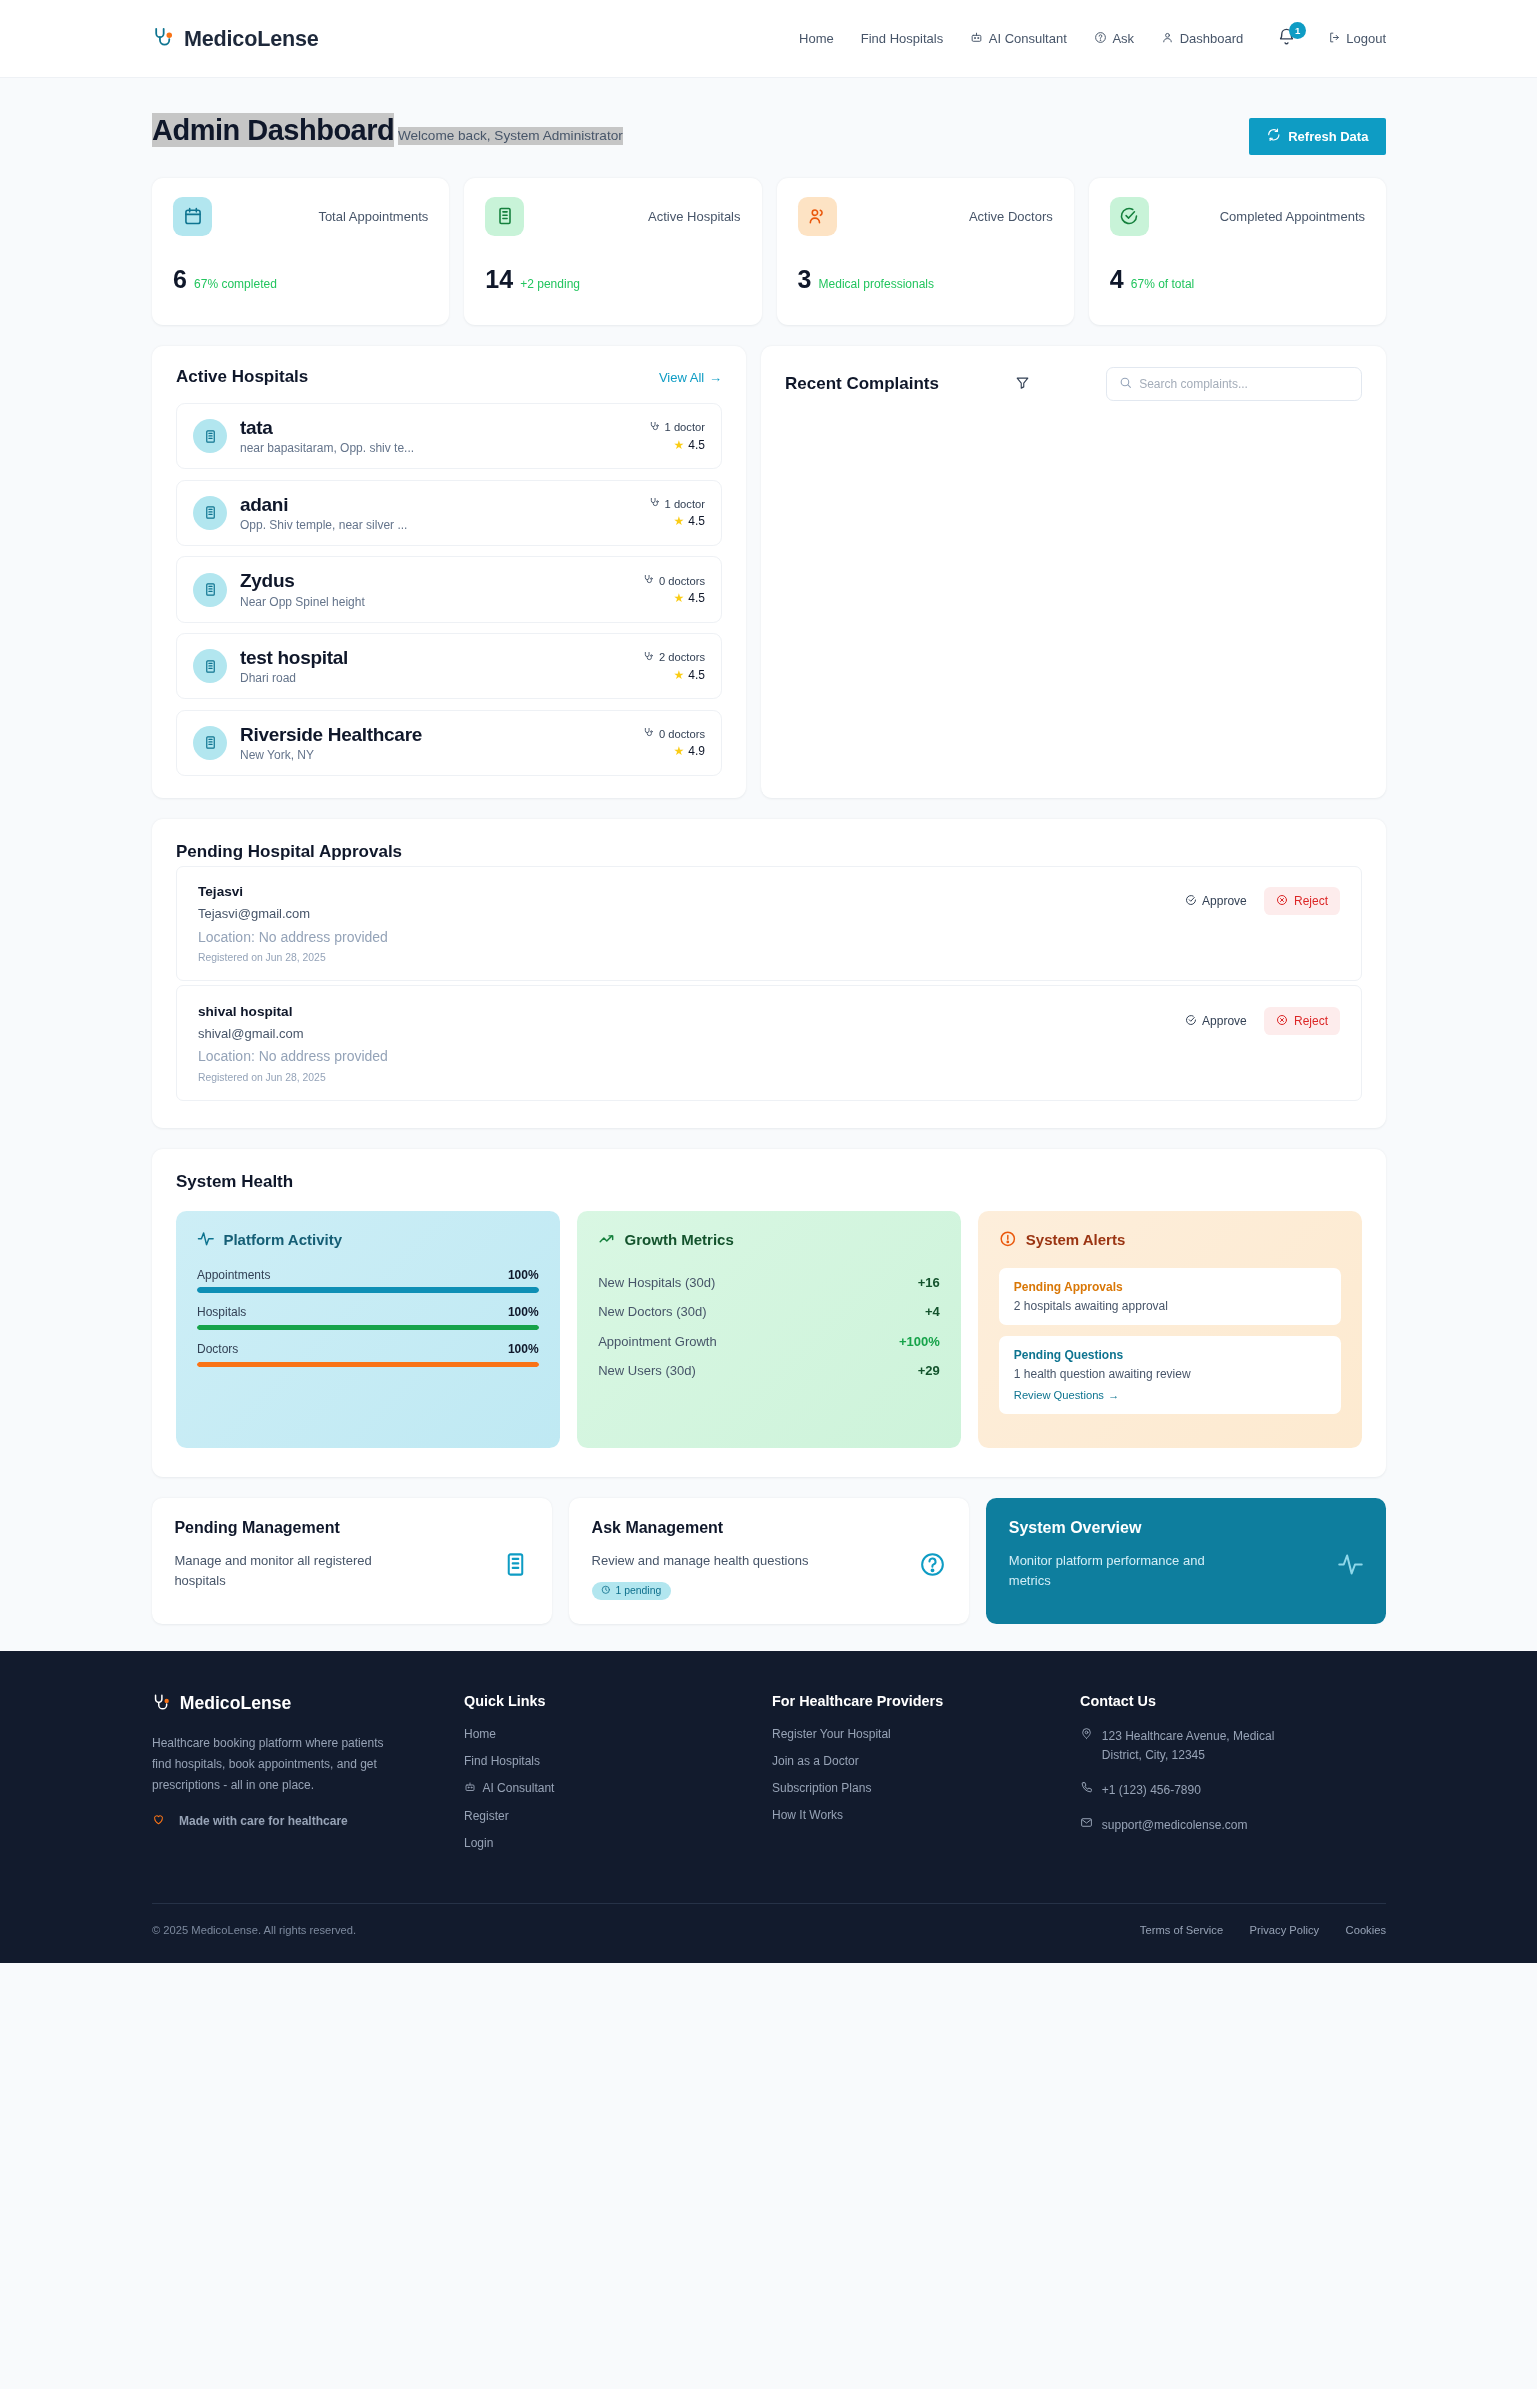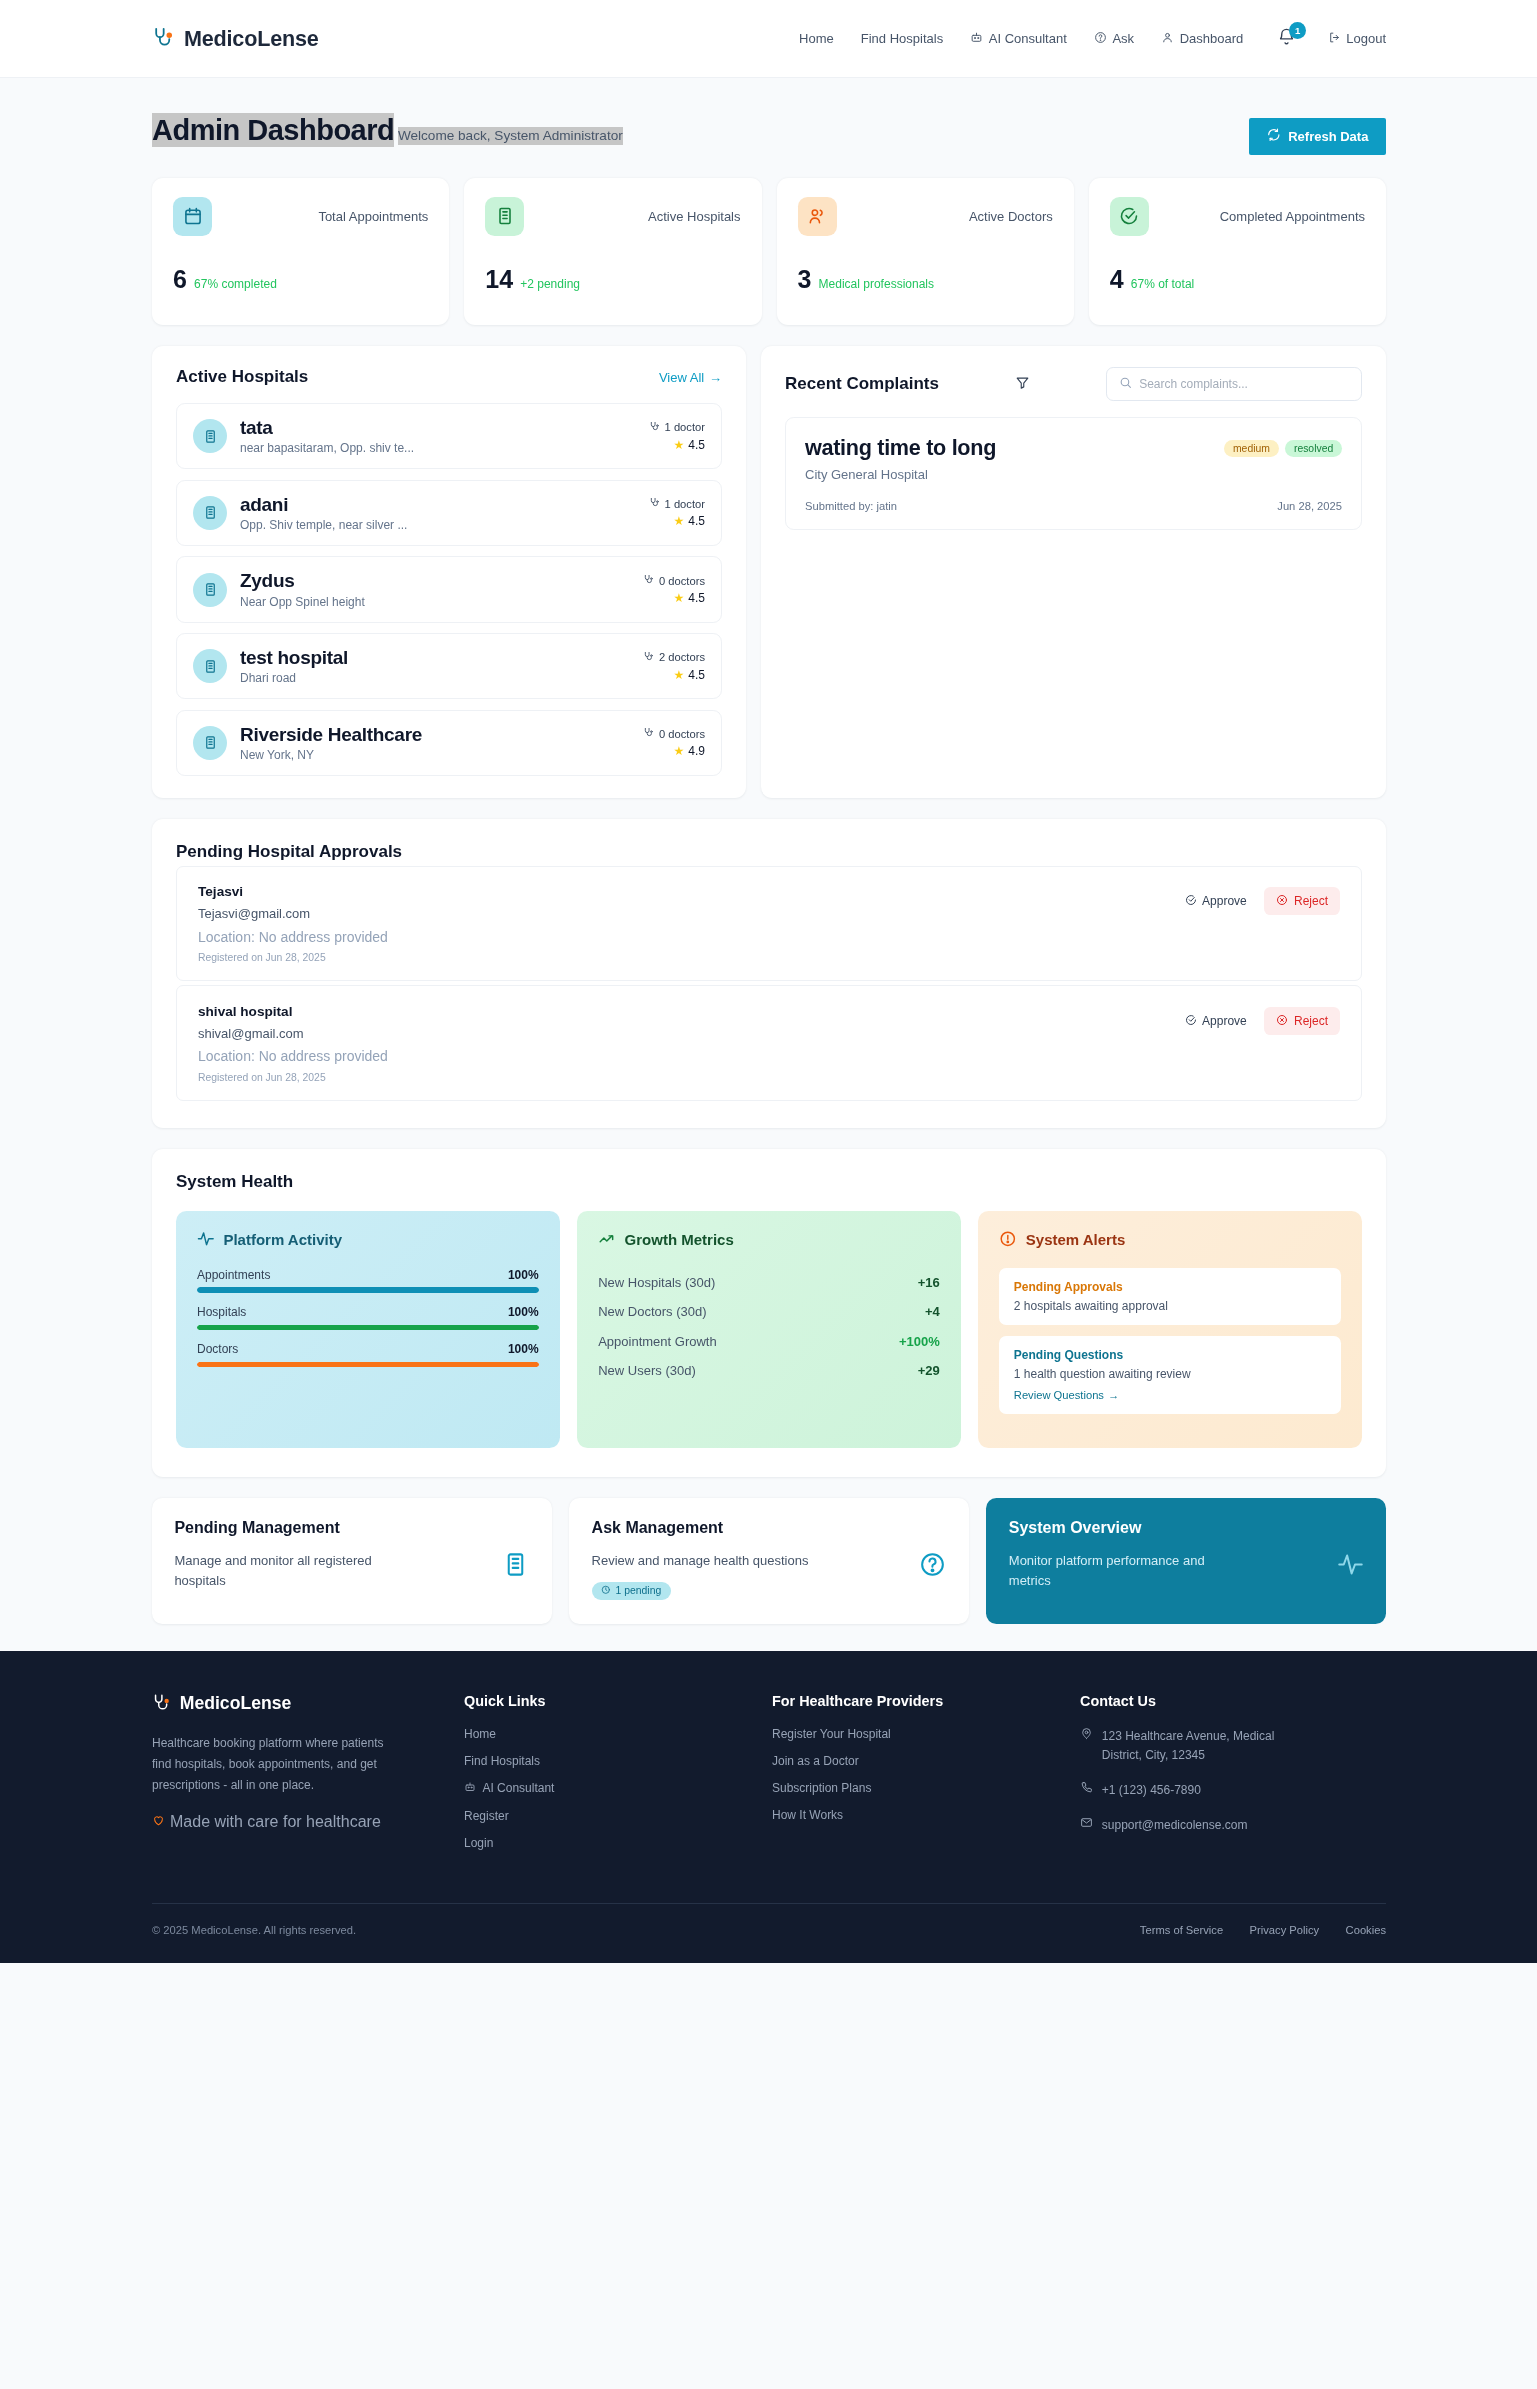--- a/index.html
+++ b/index.html
@@ -250,22 +250,22 @@
   
   .footer { background: #121b2d; color: #cbd5e1; padding: 42px 152px 0; }
   .footer-grid { display: flex; gap: 0; padding-bottom: 40px; }
   .fcol-brand { flex: 0 0 312px; }
   .fcol { flex: 0 0 308px; }
   .fcol-contact { flex: 1; }
   .footer-brand { display: flex; align-items: center; gap: 8.8px; margin-bottom: 17.6px; }
   .footer-brand-name { font-size: 17.6px; font-weight: 700; color: #fff; }
   .footer-desc { font-size: 12px; line-height: 1.75; color: #97a3b6; max-width: 248px; }
   .footer-made {
-    display: flex; align-items: center; gap: 5px;
-    font-size: 16px; color: #97a3b6; margin-top: 17.6px;
+    display: flex; align-items: center; gap: 14px;
+    font-size: 12px; color: #97a3b6; margin-top: 17.6px; font-weight: bold;
   }
   .fcol-title { font-size: 14.4px; font-weight: 700; color: #fff; margin-bottom: 17.6px; }
   .flink {
     font-size: 12px; color: #97a3b6; margin-bottom: 13px;
     display: flex; align-items: center; gap: 6.4px; cursor: pointer;
   }
   .fcontact {
     font-size: 12px; color: #97a3b6; margin-bottom: 16px;
     display: flex; align-items: flex-start; gap: 8.8px; line-height: 1.6;
   }
@@ -598,38 +598,20 @@
         <div class="search-box">
           <span>
             <svg width="13" height="13" viewBox="0 0 24 24" fill="none" stroke="#94a3b8" stroke-width="2" stroke-linecap="round">
                 <circle cx="11" cy="11" r="7"></circle>
                 <path d="M16.5 16.5L21 21"></path>
               </svg>
           </span>
           <input type="text" placeholder="Search complaints..." style="">
         </div>
       </div>
-      <div class="complaint-list">
-        <div class="complaint-card">
-          <div class="complaint-top">
-            <div>
-              <div class="complaint-title">wating time to long</div>
-              <div class="complaint-hosp">City General Hospital</div>
-            </div>
-            <div class="badges">
-              <span class="badge badge-medium">medium</span>
-              <span class="badge badge-resolved">resolved</span>
-            </div>
-          </div>
-          <div class="complaint-foot">
-            <span>Submitted by: jatin</span>
-            <span class="complaint-date">Jun 28, 2025</span>
-          </div>
-        </div>
-      </div>
     </div>
 
   </div>
 
   <div class="panel approvals">
     <div class="panel-title">Pending Hospital Approvals</div>
 
     <div class="approval-card">
       <div>
         <div class="appr-name">Tejasvi</div>

